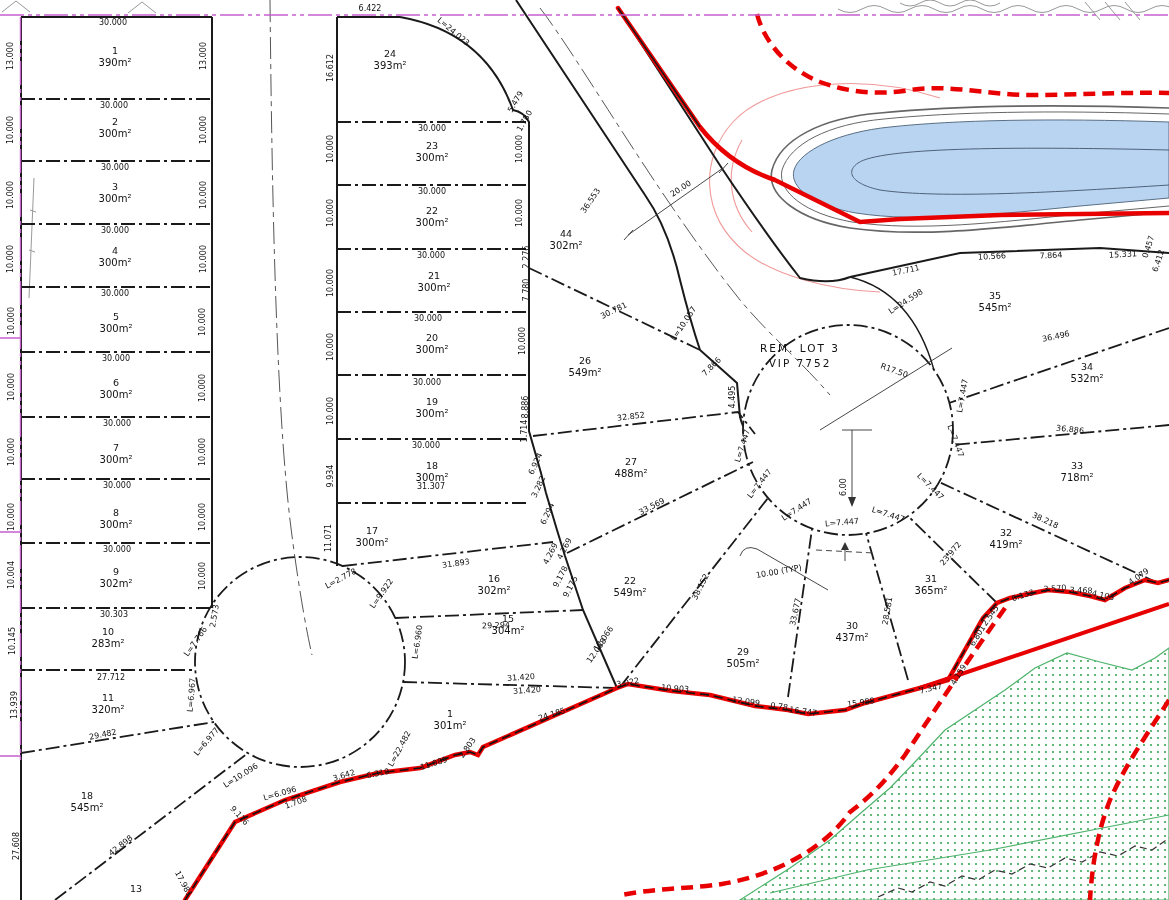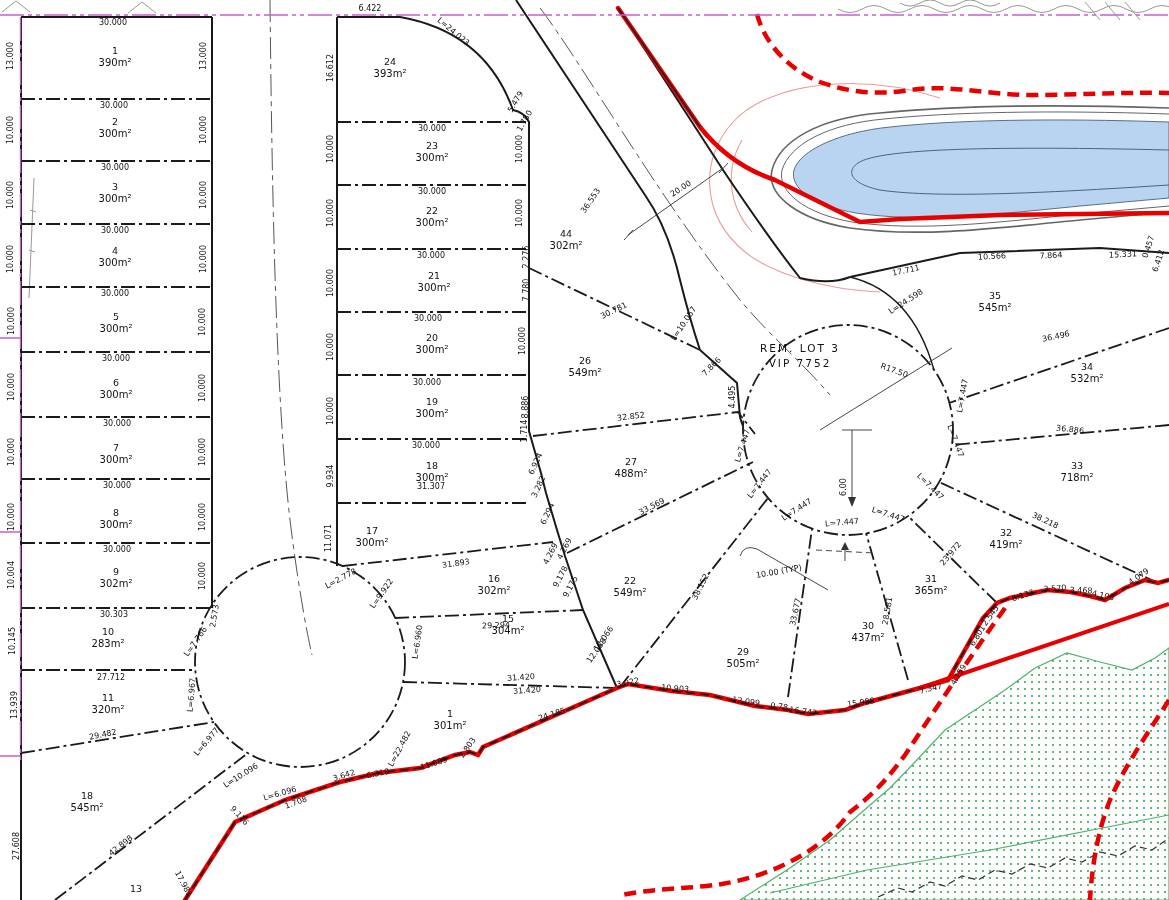--- a/index.html
+++ b/index.html
@@ -371,21 +371,21 @@
         <div class="area">300m²</div>
       </div>
       <div class="lot-label" style="left: 432px; top: 217px;">
         <div class="num">22</div>
         <div class="area">300m²</div>
       </div>
       <div class="lot-label" style="left: 432px; top: 152px;">
         <div class="num">23</div>
         <div class="area">300m²</div>
       </div>
-      <div class="lot-label" style="left: 390px; top: 68px;">
+      <div class="lot-label" style="left: 390px; top: 60px;">
         <div class="num">24</div>
         <div class="area">393m²</div>
       </div>
       <div class="lot-label" style="left: 566px; top: 240px;">
         <div class="num">44</div>
         <div class="area">302m²</div>
       </div>
       <div class="lot-label" style="left: 585px; top: 367px;">
         <div class="num">26</div>
         <div class="area">549m²</div>
@@ -395,21 +395,21 @@
         <div class="area">488m²</div>
       </div>
       <div class="lot-label" style="left: 630px; top: 587px;">
         <div class="num">22</div>
         <div class="area">549m²</div>
       </div>
       <div class="lot-label" style="left: 743px; top: 658px;">
         <div class="num">29</div>
         <div class="area">505m²</div>
       </div>
-      <div class="lot-label" style="left: 852px; top: 632px; margin-left: 16px;">
+      <div class="lot-label" style="left: 852px; top: 632px;">
         <div class="num">30</div>
         <div class="area">437m²</div>
       </div>
       <div class="lot-label" style="left: 931px; top: 585px;">
         <div class="num">31</div>
         <div class="area">365m²</div>
       </div>
       <div class="lot-label" style="left: 1006px; top: 539px;">
         <div class="num">32</div>
         <div class="area">419m²</div>

